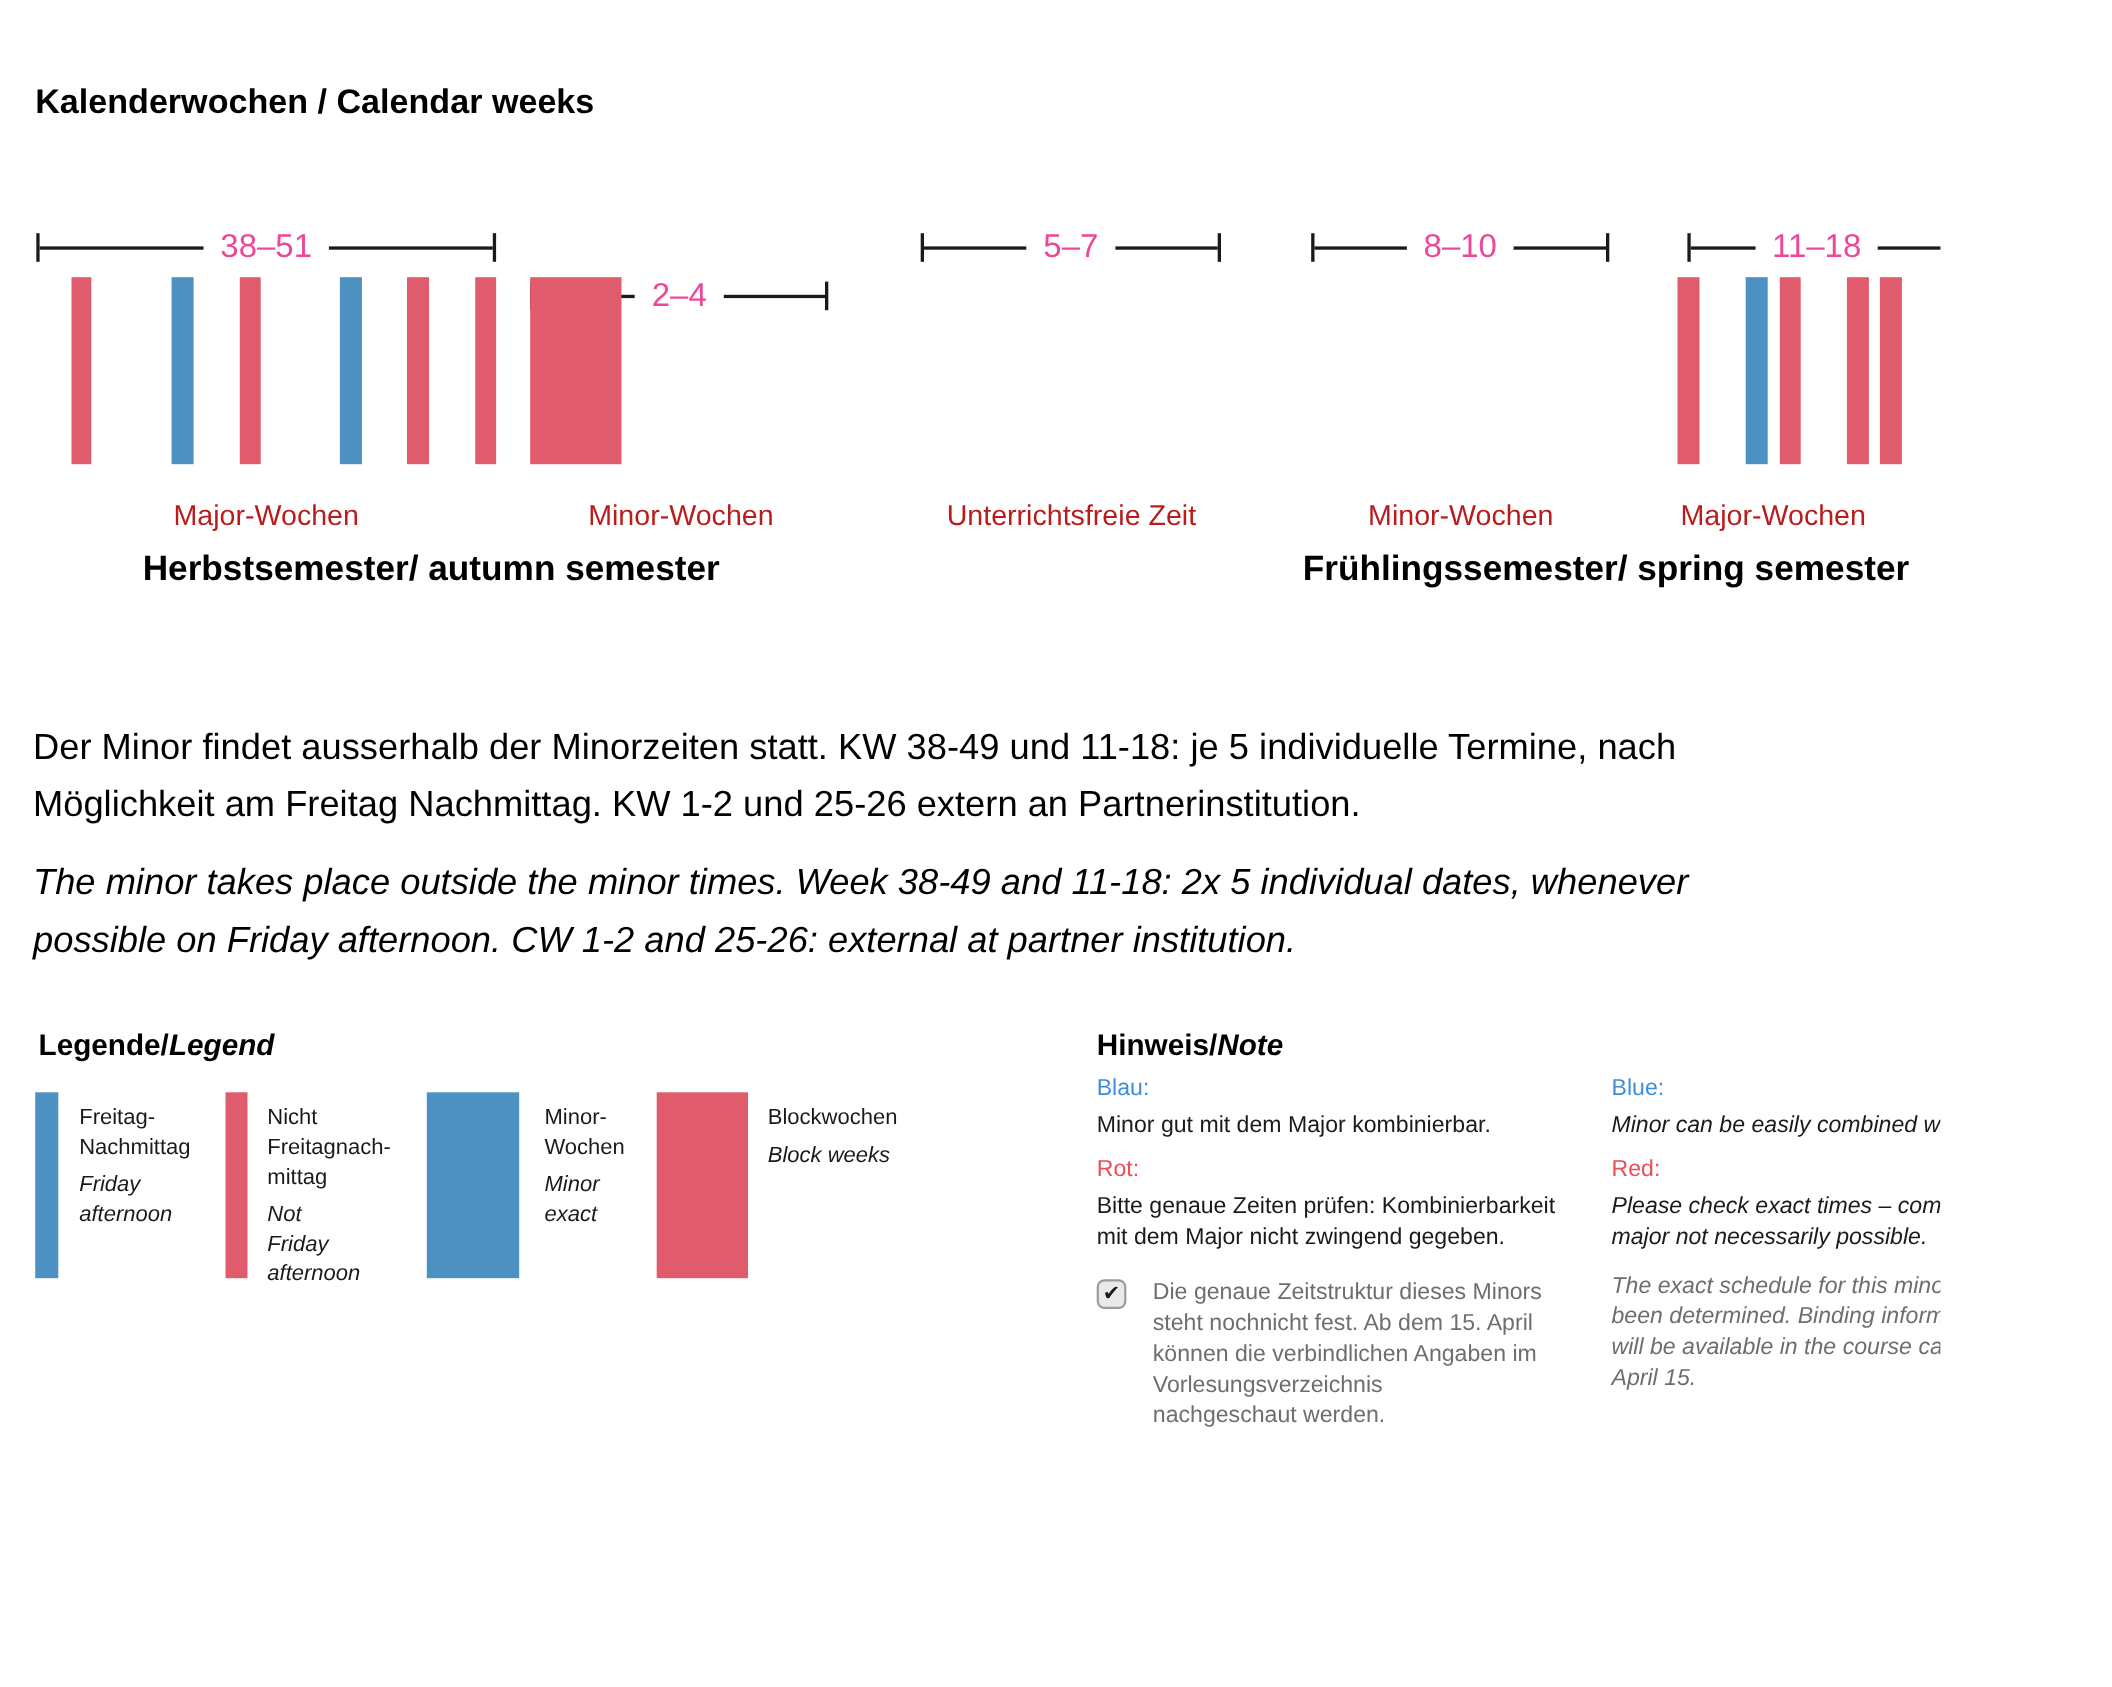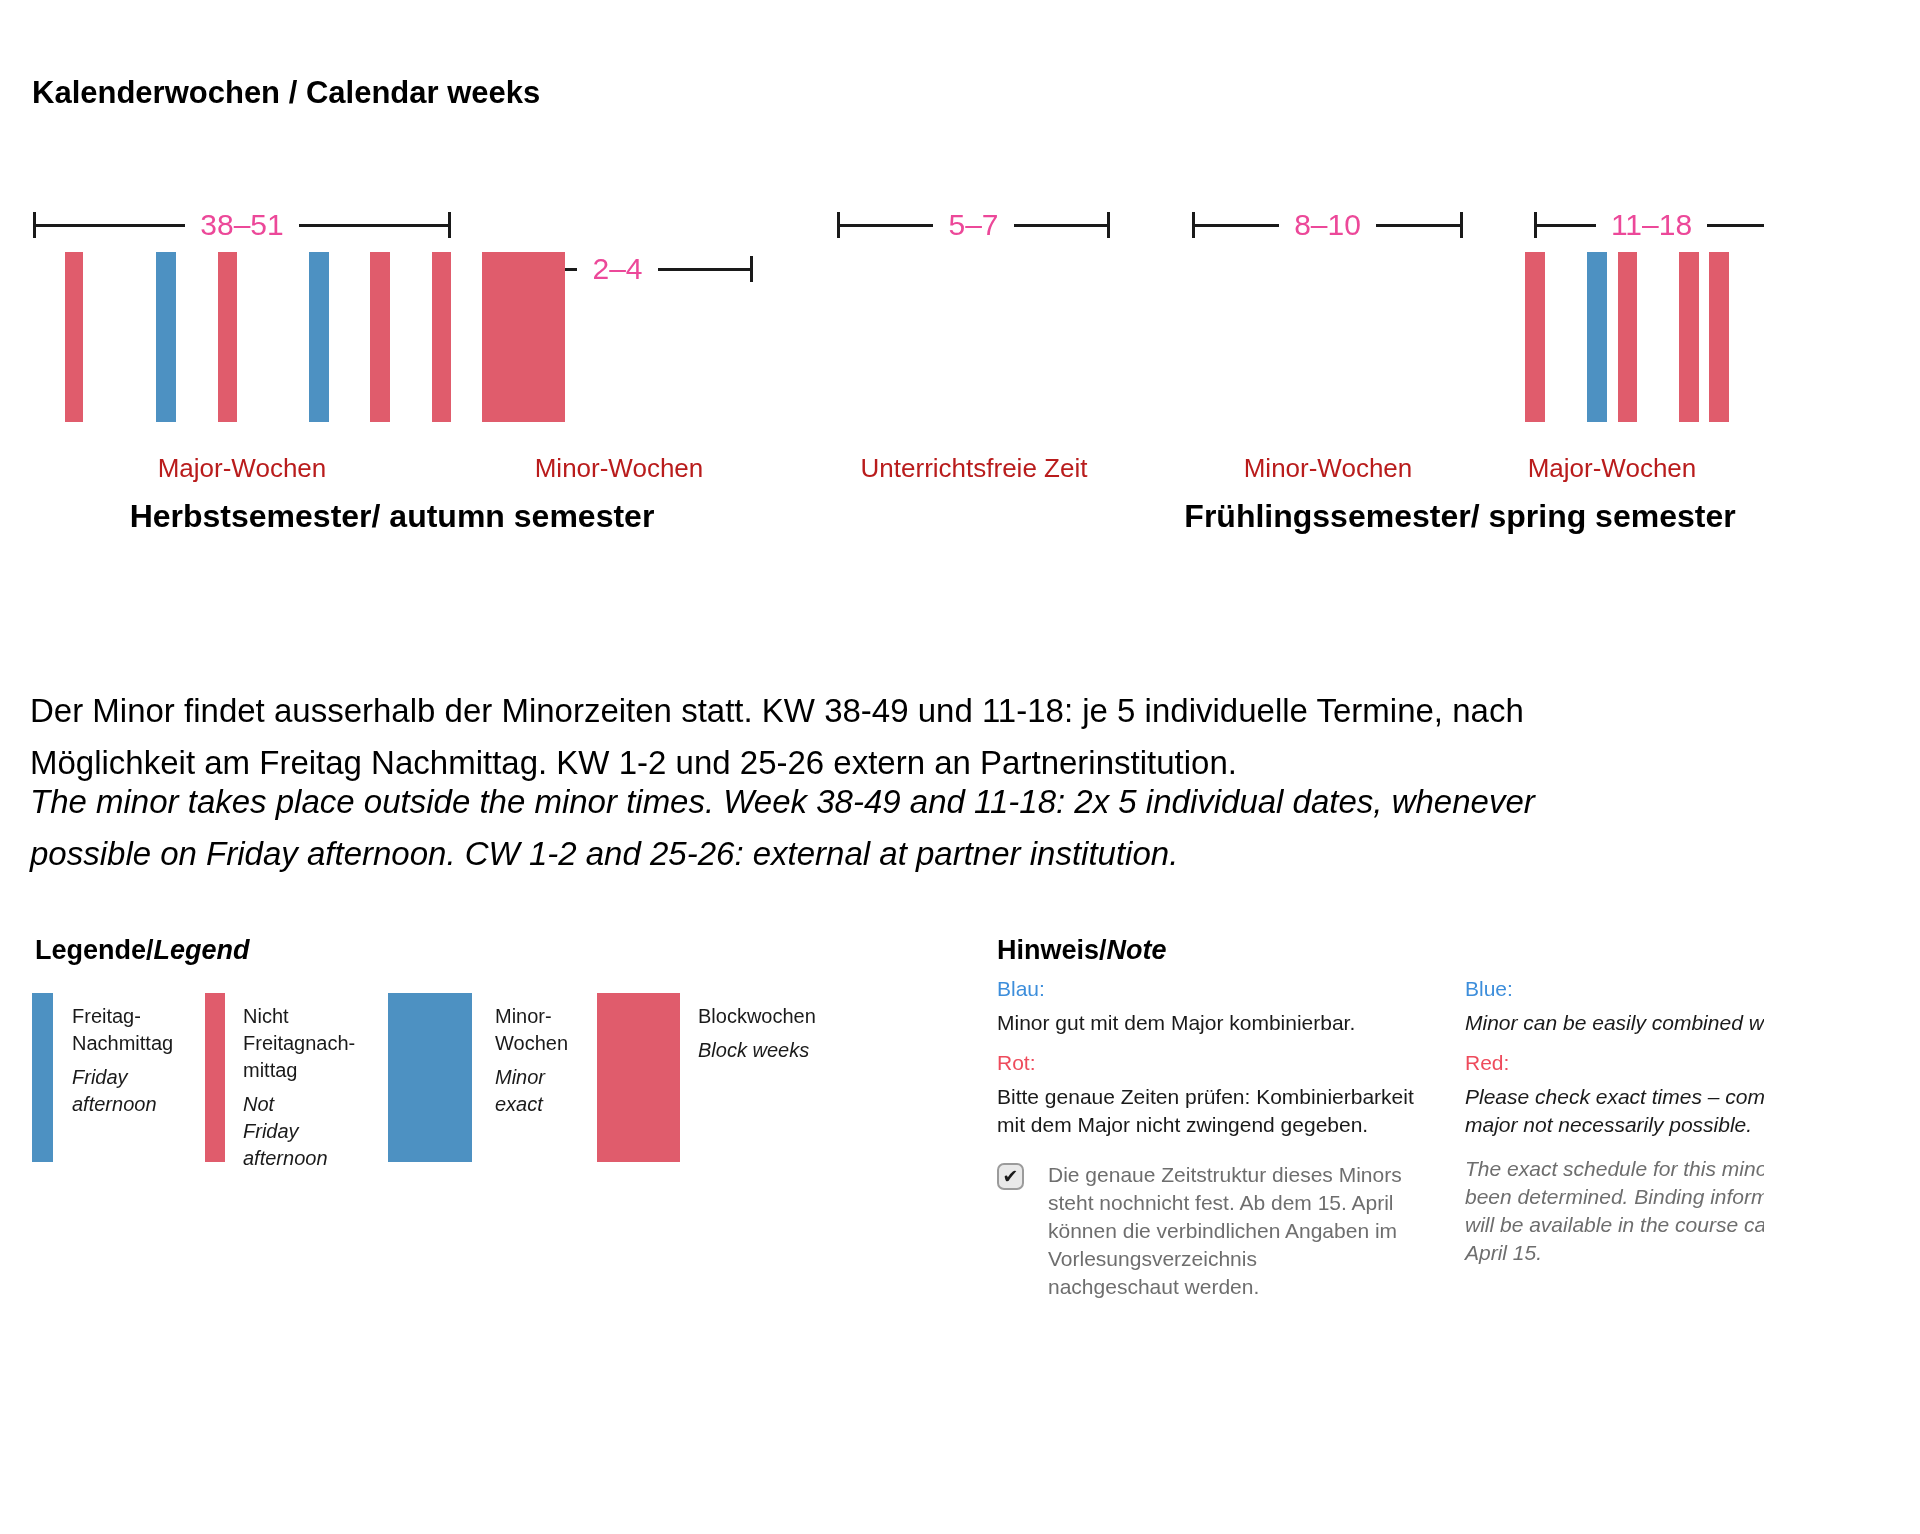--- a/index.html
+++ b/index.html
@@ -14,21 +14,21 @@
   #chart-layer{left:0;top:0;width:1920px;height:600px;}
   .bracket{position:absolute;top:207px;height:36px;display:flex;align-items:center;}
   .bracket .tick{width:3px;height:26px;background:#1a1a1a;flex:0 0 auto;}
   .bracket .rule{height:3px;background:#1a1a1a;flex:1 1 auto;}
   .bracket .blabel{flex:0 0 auto;padding:0 15px;font-size:30px;color:#ec4899;white-space:nowrap;}
   .week-bar{position:absolute;}
   .section-label{position:absolute;top:453px;transform:translateX(-50%);font-size:26px;color:#b91c1c;white-space:nowrap;}
   .semester-title{position:absolute;top:498px;transform:translateX(-50%);font-size:32px;font-weight:bold;white-space:nowrap;}
   
   .body-par{position:absolute;left:30px;width:1860px;margin:0;font-size:33px;line-height:52px;white-space:pre-line;}
-  .body-par.de{top:653px;margin-top:32px;}
+  .body-par.de{top:653px;}
   .body-par.en{top:776px;font-style:italic;}
   
   .legend-header{left:35px;top:935px;font-size:27px;font-weight:bold;}
   .legend-header .it{font-style:italic;}
   .legend-swatch{position:absolute;}
   .legend-text{position:absolute;font-size:20px;line-height:27px;color:#1a1a1a;}
   .legend-text .l-de{white-space:pre-line;}
   .legend-text .l-en{white-space:pre-line;font-style:italic;margin-top:7px;}
   
   .note-header{left:997px;top:935px;font-size:27px;font-weight:bold;}

